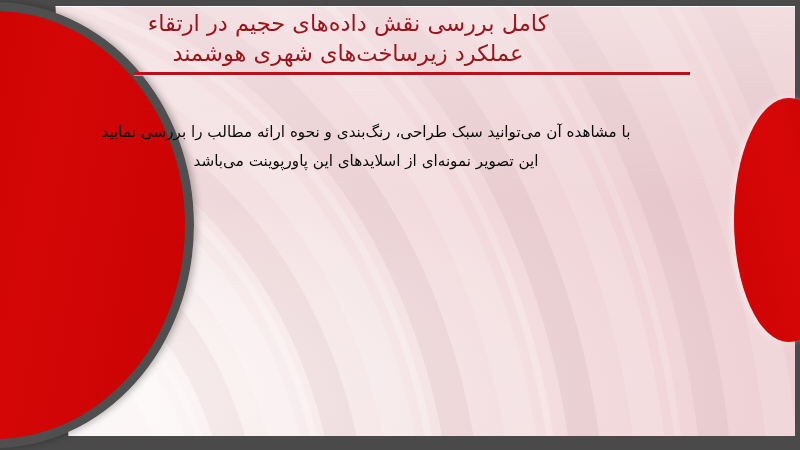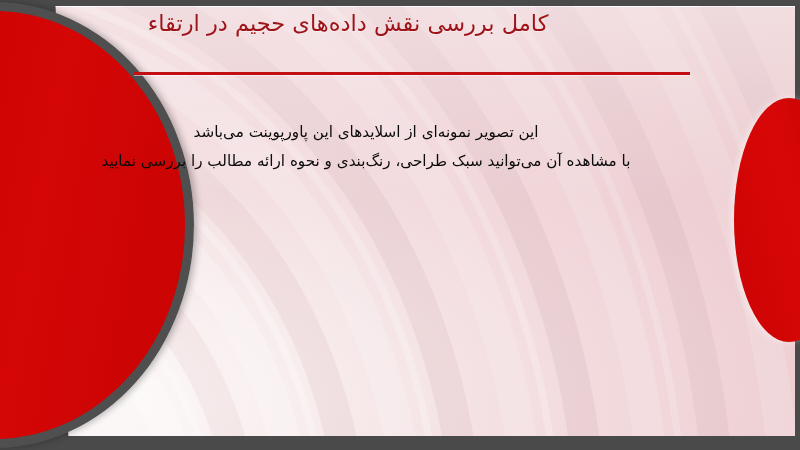--- a/index.html
+++ b/index.html
@@ -192,24 +192,25 @@
   <div class="left-lens-wrap">
     <div class="left-lens"></div>
   </div>
 
   <div class="right-lens"></div>
 
   <div class="content">
 
     <div class="title-block">
       <div class="title-line">کامل بررسی نقش داده‌های حجیم در ارتقاء</div>
+      <div class="title-line">عملکرد زیرساخت‌های شهری هوشمند</div>
     </div>
 
     <div class="title-rule"></div>
 
     <div class="body-block">
+      <div class="body-line">با مشاهده آن می‌توانید سبک طراحی، رنگ‌بندی و نحوه ارائه مطالب را بررسی نمایید</div>
       <div class="body-line">این تصویر نمونه‌ای از اسلایدهای این پاورپوینت می‌باشد</div>
-      <div class="body-line">با مشاهده آن می‌توانید سبک طراحی، رنگ‌بندی و نحوه ارائه مطالب را بررسی نمایید</div>
     </div>
 
   </div>
 
 </div>
 
 </body></html>

